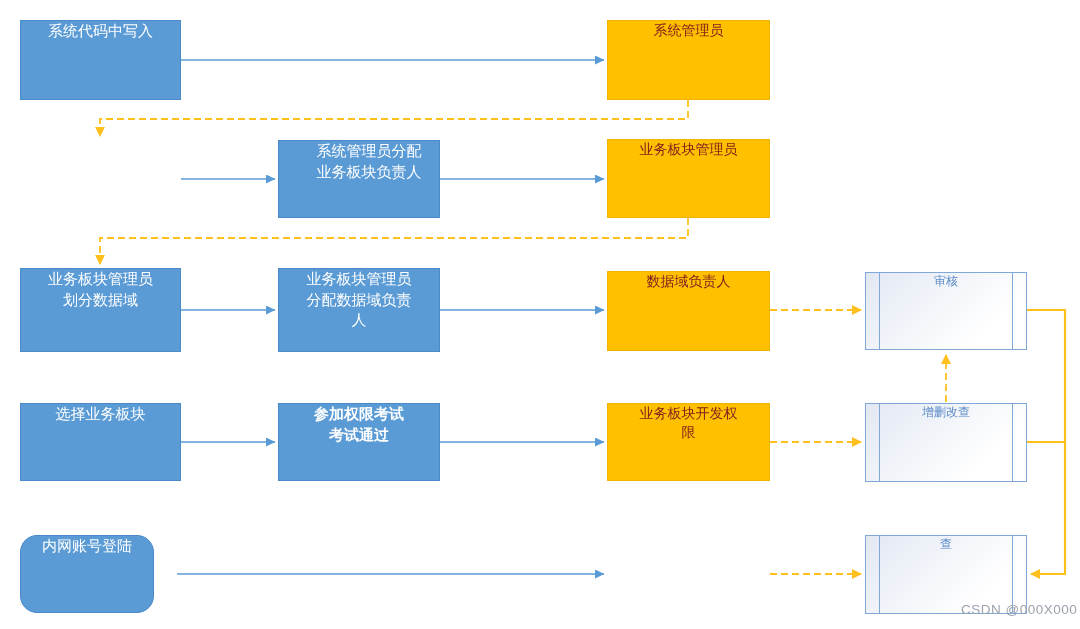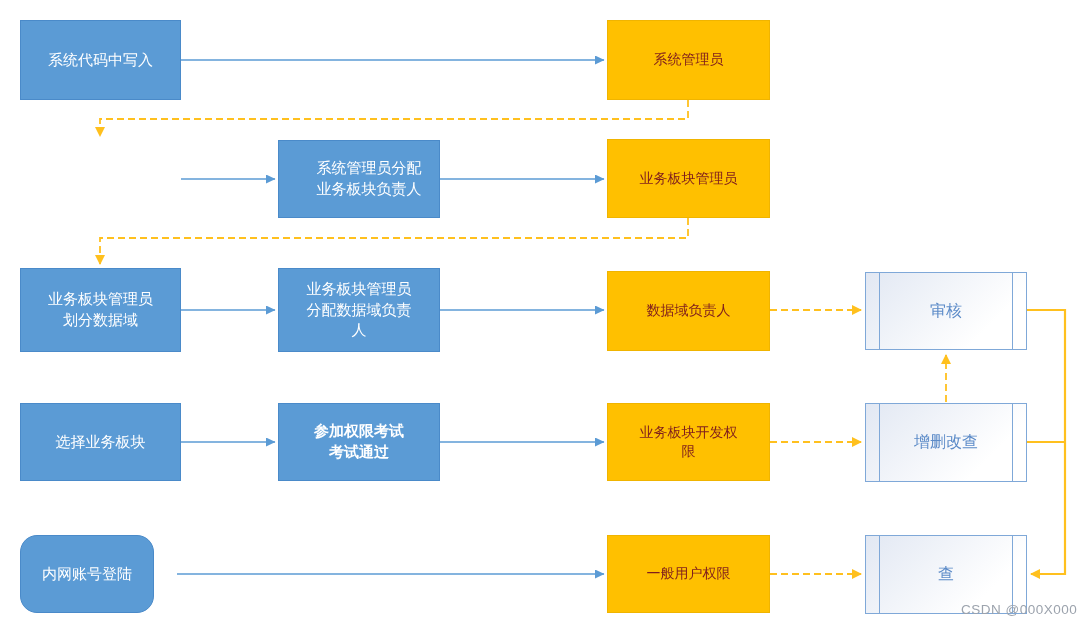--- a/index.html
+++ b/index.html
@@ -1,36 +1,36 @@
 <!DOCTYPE html>
 <html style="--blue-box: #5B9BD5; --blue-box-border: #4A8AC9; --blue-arrow: #5B9BD5; --orange-box: #FFC000; --orange-box-border: #F0B400; --orange-line: #FFC01E; --white-box-border: #7FA8D8; --white-box-text: #5C8BC8; --white-box-fill-start: #E2E8F3; --white-box-fill-end: #FFFFFF; --watermark: #9CA3AD;"><head>
 <meta charset="utf-8">
 <style>
   html,body{margin:0;padding:0;background:#fff;}
   #canvas{
     position:relative;width:1080px;height:629px;background:#ffffff;
     font-family:"Liberation Sans","DejaVu Sans",sans-serif;overflow:hidden;
   }
   .node{
-    position:absolute;display:flex;align-items:center;justify-content:center;
+    position:absolute;display:flex;align-items:flex-start;justify-content:center;
     text-align:center;box-sizing:border-box;
   }
   .node .lbl{white-space:pre-line;line-height:1.38;}
   .blue{
     background:var(--blue-box);border:1px solid var(--blue-box-border);
     color:#ffffff;font-size:15px;
   }
   .orange{
     background:var(--orange-box);border:1px solid var(--orange-box-border);
     color:#7f1d1d;font-size:14px;
   }
   .proc{
     background:linear-gradient(135deg,var(--white-box-fill-start) 0%,var(--white-box-fill-end) 75%);
     border:1px solid var(--white-box-border);
-    color:var(--white-box-text);font-size:16px;
+    color:var(--white-box-text);font-size:12px;
   }
   .proc::before,.proc::after{
     content:"";position:absolute;top:0;bottom:0;width:0;
     border-left:1px solid var(--white-box-border);
   }
   .proc::before{left:13px;}
   .proc::after{right:13px;}
 
   
   .p-sys-code{left:20px;top:20px;width:161px;height:80px;}
@@ -131,23 +131,20 @@
   <div class="node orange p-board-admin">
       <span class="lbl">业务板块管理员</span>
     </div>
   <div class="node orange p-domain-owner">
       <span class="lbl">数据域负责人</span>
     </div>
   <div class="node orange p-dev-perm">
       <span class="lbl">业务板块开发权
 限</span>
     </div>
-  <div class="node orange p-general-perm">
-      <span class="lbl">一般用户权限</span>
-    </div>
 
   <div class="node proc p-review">
       <span class="lbl">审核</span>
     </div>
   <div class="node proc p-crud">
       <span class="lbl">增删改查</span>
     </div>
   <div class="node proc p-query">
       <span class="lbl">查</span>
     </div>

